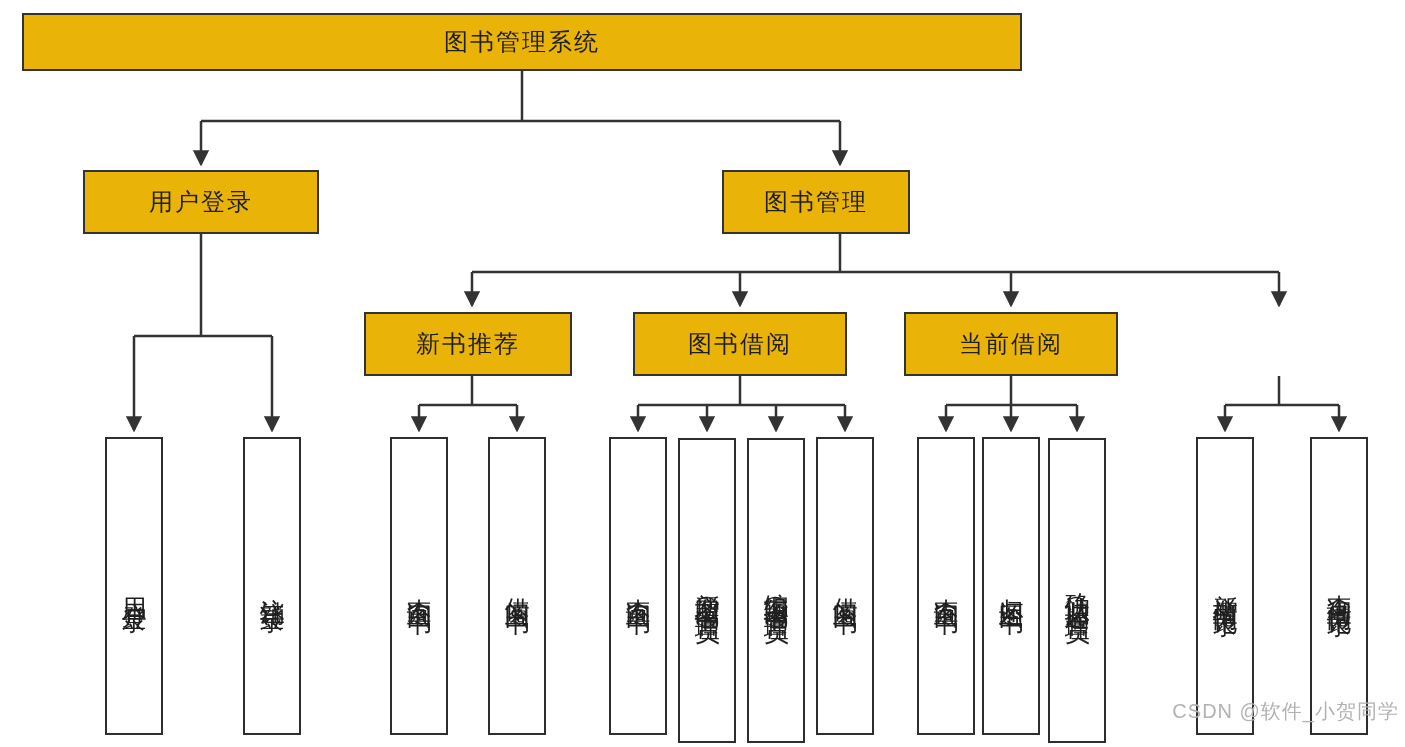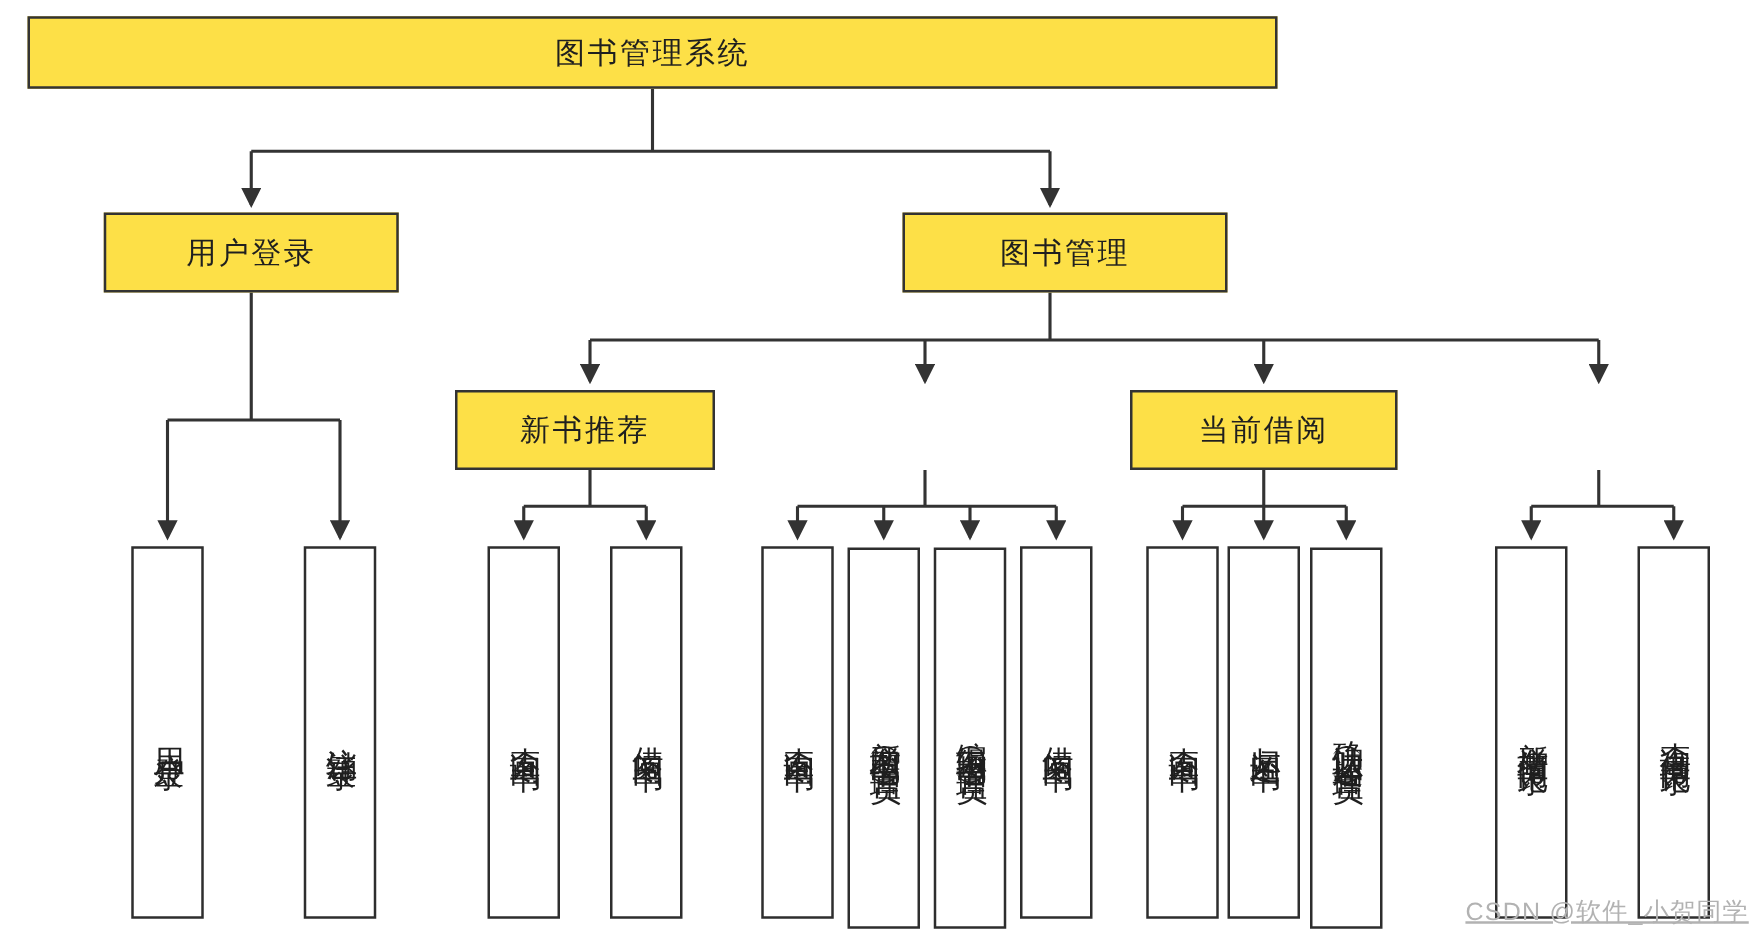--- a/index.html
+++ b/index.html
@@ -19,21 +19,21 @@
     position: absolute;
     left: 0;
     top: 0;
     z-index: 1;
   }
   .arrow { marker-end: url(#ah); }
   .node {
     position: absolute;
     box-sizing: border-box;
     border: 2px solid #333333;
-    background: #fde047;
+    background: #eab308;
     display: flex;
     align-items: center;
     justify-content: center;
     z-index: 2;
   }
   .node .lbl {
     font-size: 24px;
     color: #1f1f1f;
     letter-spacing: 2px;
     white-space: nowrap;
@@ -55,27 +55,26 @@
     text-orientation: mixed;
     font-size: 25px;
     line-height: 1.1;
     letter-spacing: 4px;
     color: #1f1f1f;
     white-space: nowrap;
   }
   .watermark {
     position: absolute;
     right: 6px;
-    bottom: 4px;
+    bottom: 22px;
     font-size: 20px;
     color: #b2b2b2;
     letter-spacing: 1px;
     z-index: 3;
     white-space: nowrap;
-    text-decoration: underline;
   }
 </style>
 </head>
 <body>
 
 <div class="stage">
 
   <svg class="connectors" width="1405" height="747" viewBox="0 0 1405 747">
     <defs>
       <marker id="ah" viewBox="0 0 10 10" refX="8.5" refY="5" markerWidth="6.5" markerHeight="6.5" orient="auto">
@@ -126,26 +125,29 @@
     </g>
   </svg>
 
   <div class="node" style="left:22px;top:13px;width:1000px;height:58px">
     <span class="lbl">图书管理系统</span>
   </div>
 
   <div class="node" style="left:83px;top:170px;width:236px;height:64px">
     <span class="lbl">用户登录</span>
   </div>
-  <div class="node" style="left:722px;top:170px;width:260px;height:64px">
+  <div class="node" style="left:722px;top:170px;width:188px;height:64px">
     <span class="lbl">图书管理</span>
   </div>
 
   <div class="node" style="left:364px;top:312px;width:208px;height:64px">
     <span class="lbl">新书推荐</span>
+  </div>
+  <div class="node" style="left:633px;top:312px;width:214px;height:64px">
+    <span class="lbl">图书借阅</span>
   </div>
   <div class="node" style="left:904px;top:312px;width:214px;height:64px">
     <span class="lbl">当前借阅</span>
   </div>
 
   <div class="leaf" style="left:105px;top:437px;height:298px">
     <span class="vlbl">用户登录</span>
   </div>
   <div class="leaf" style="left:243px;top:437px;height:298px">
     <span class="vlbl">注销登录</span>

